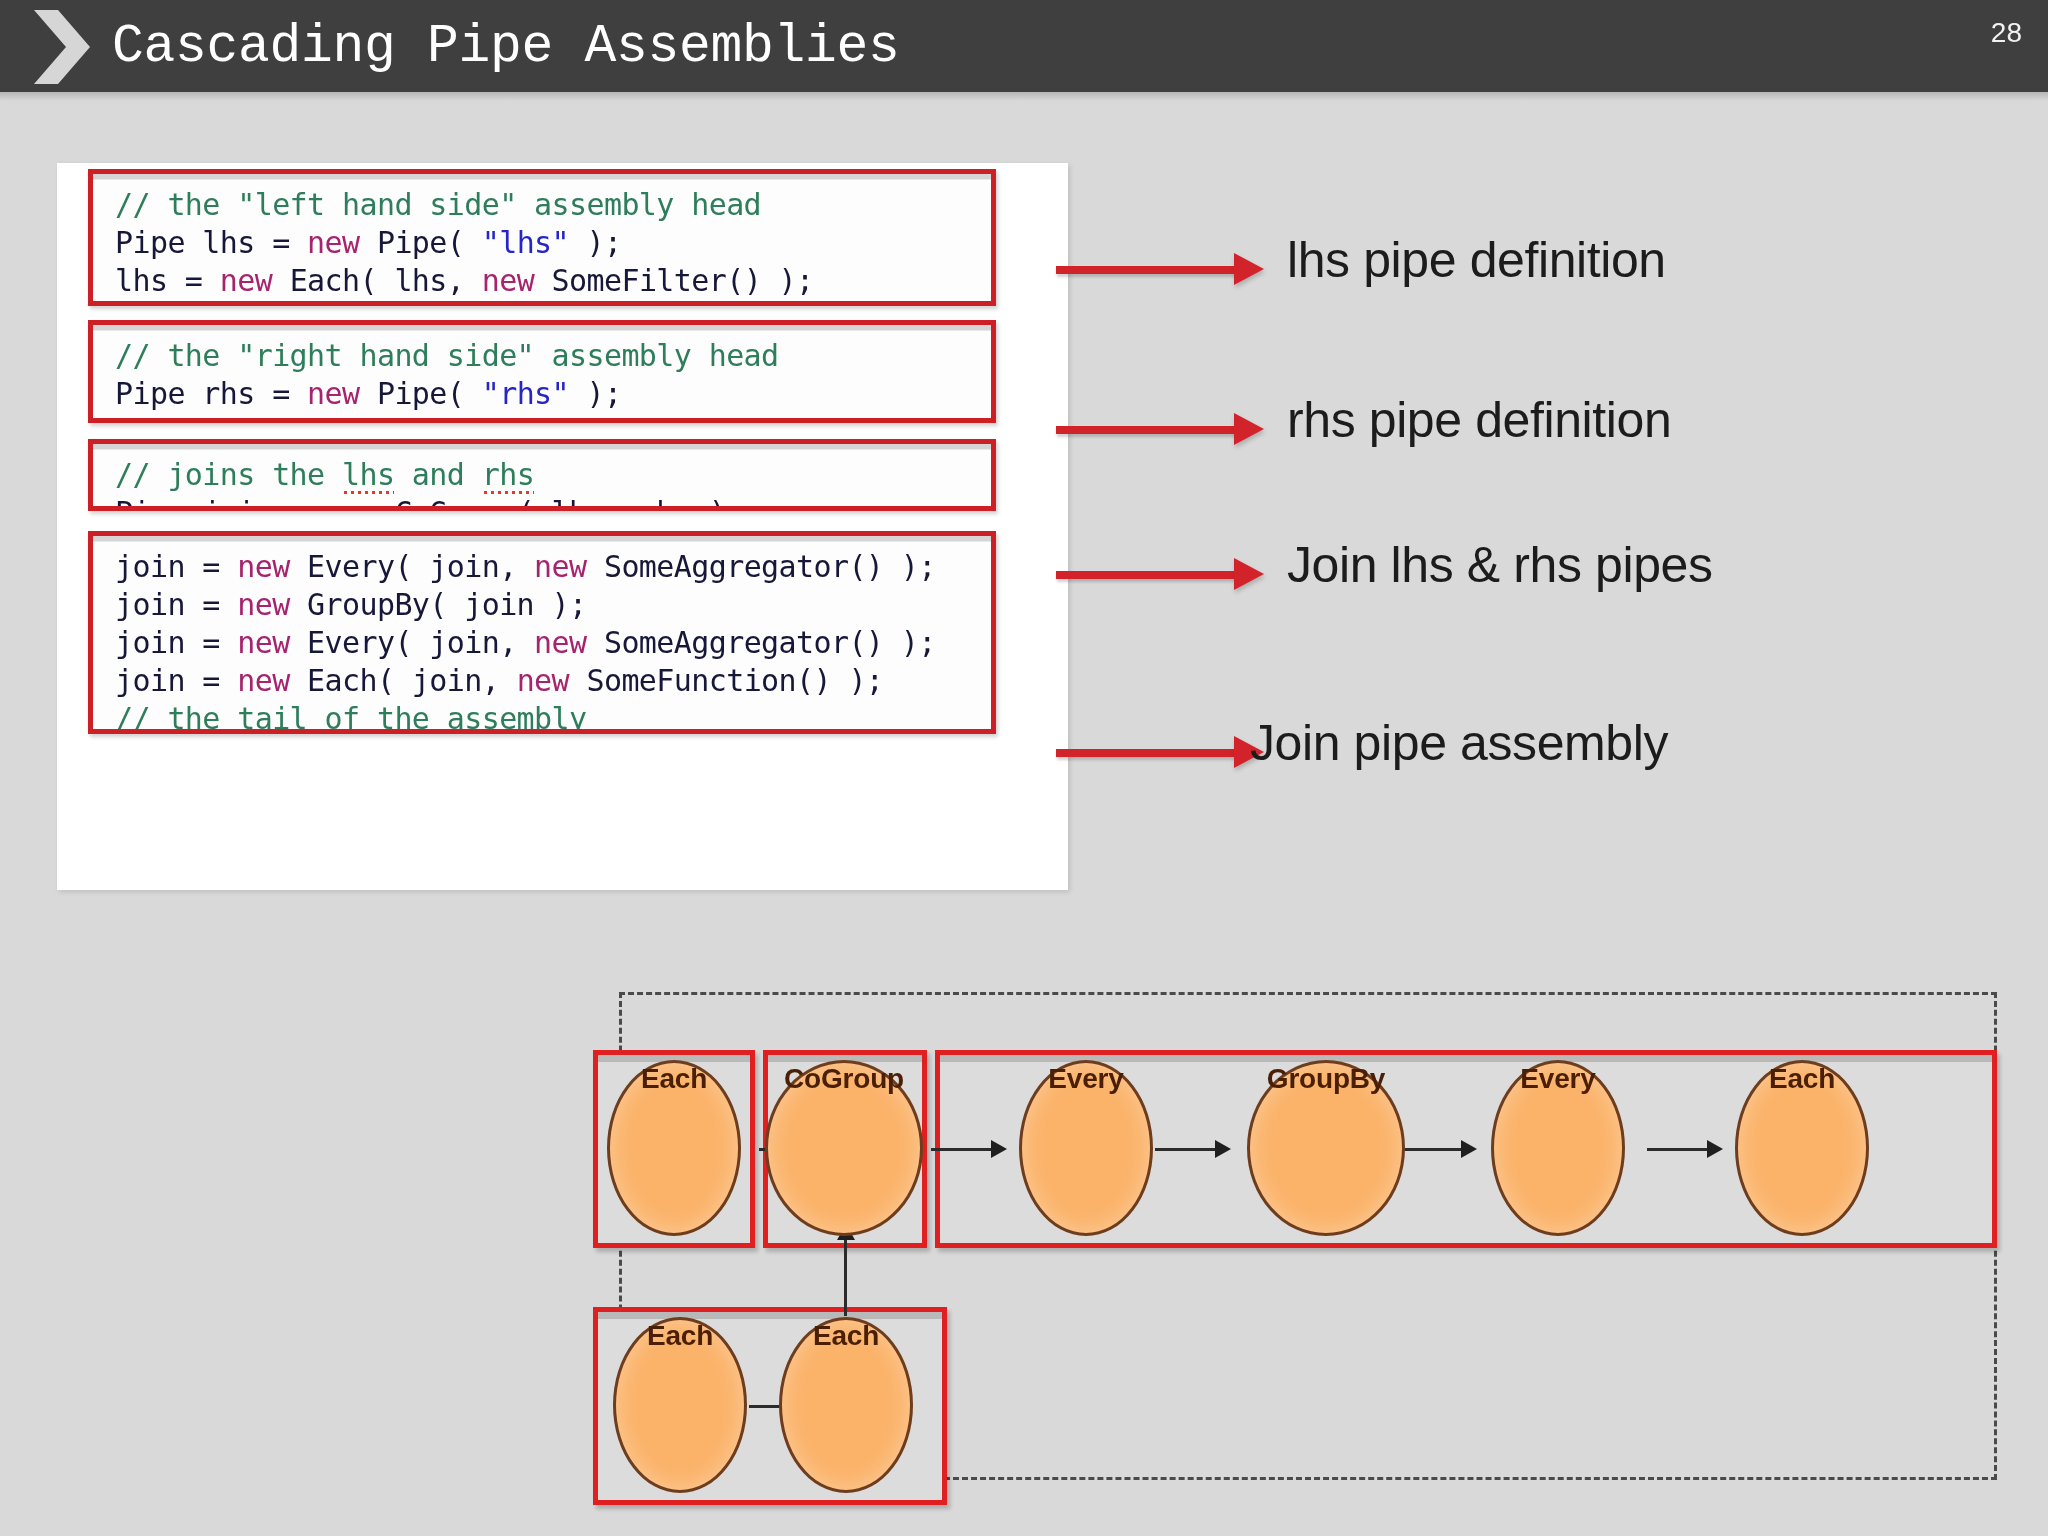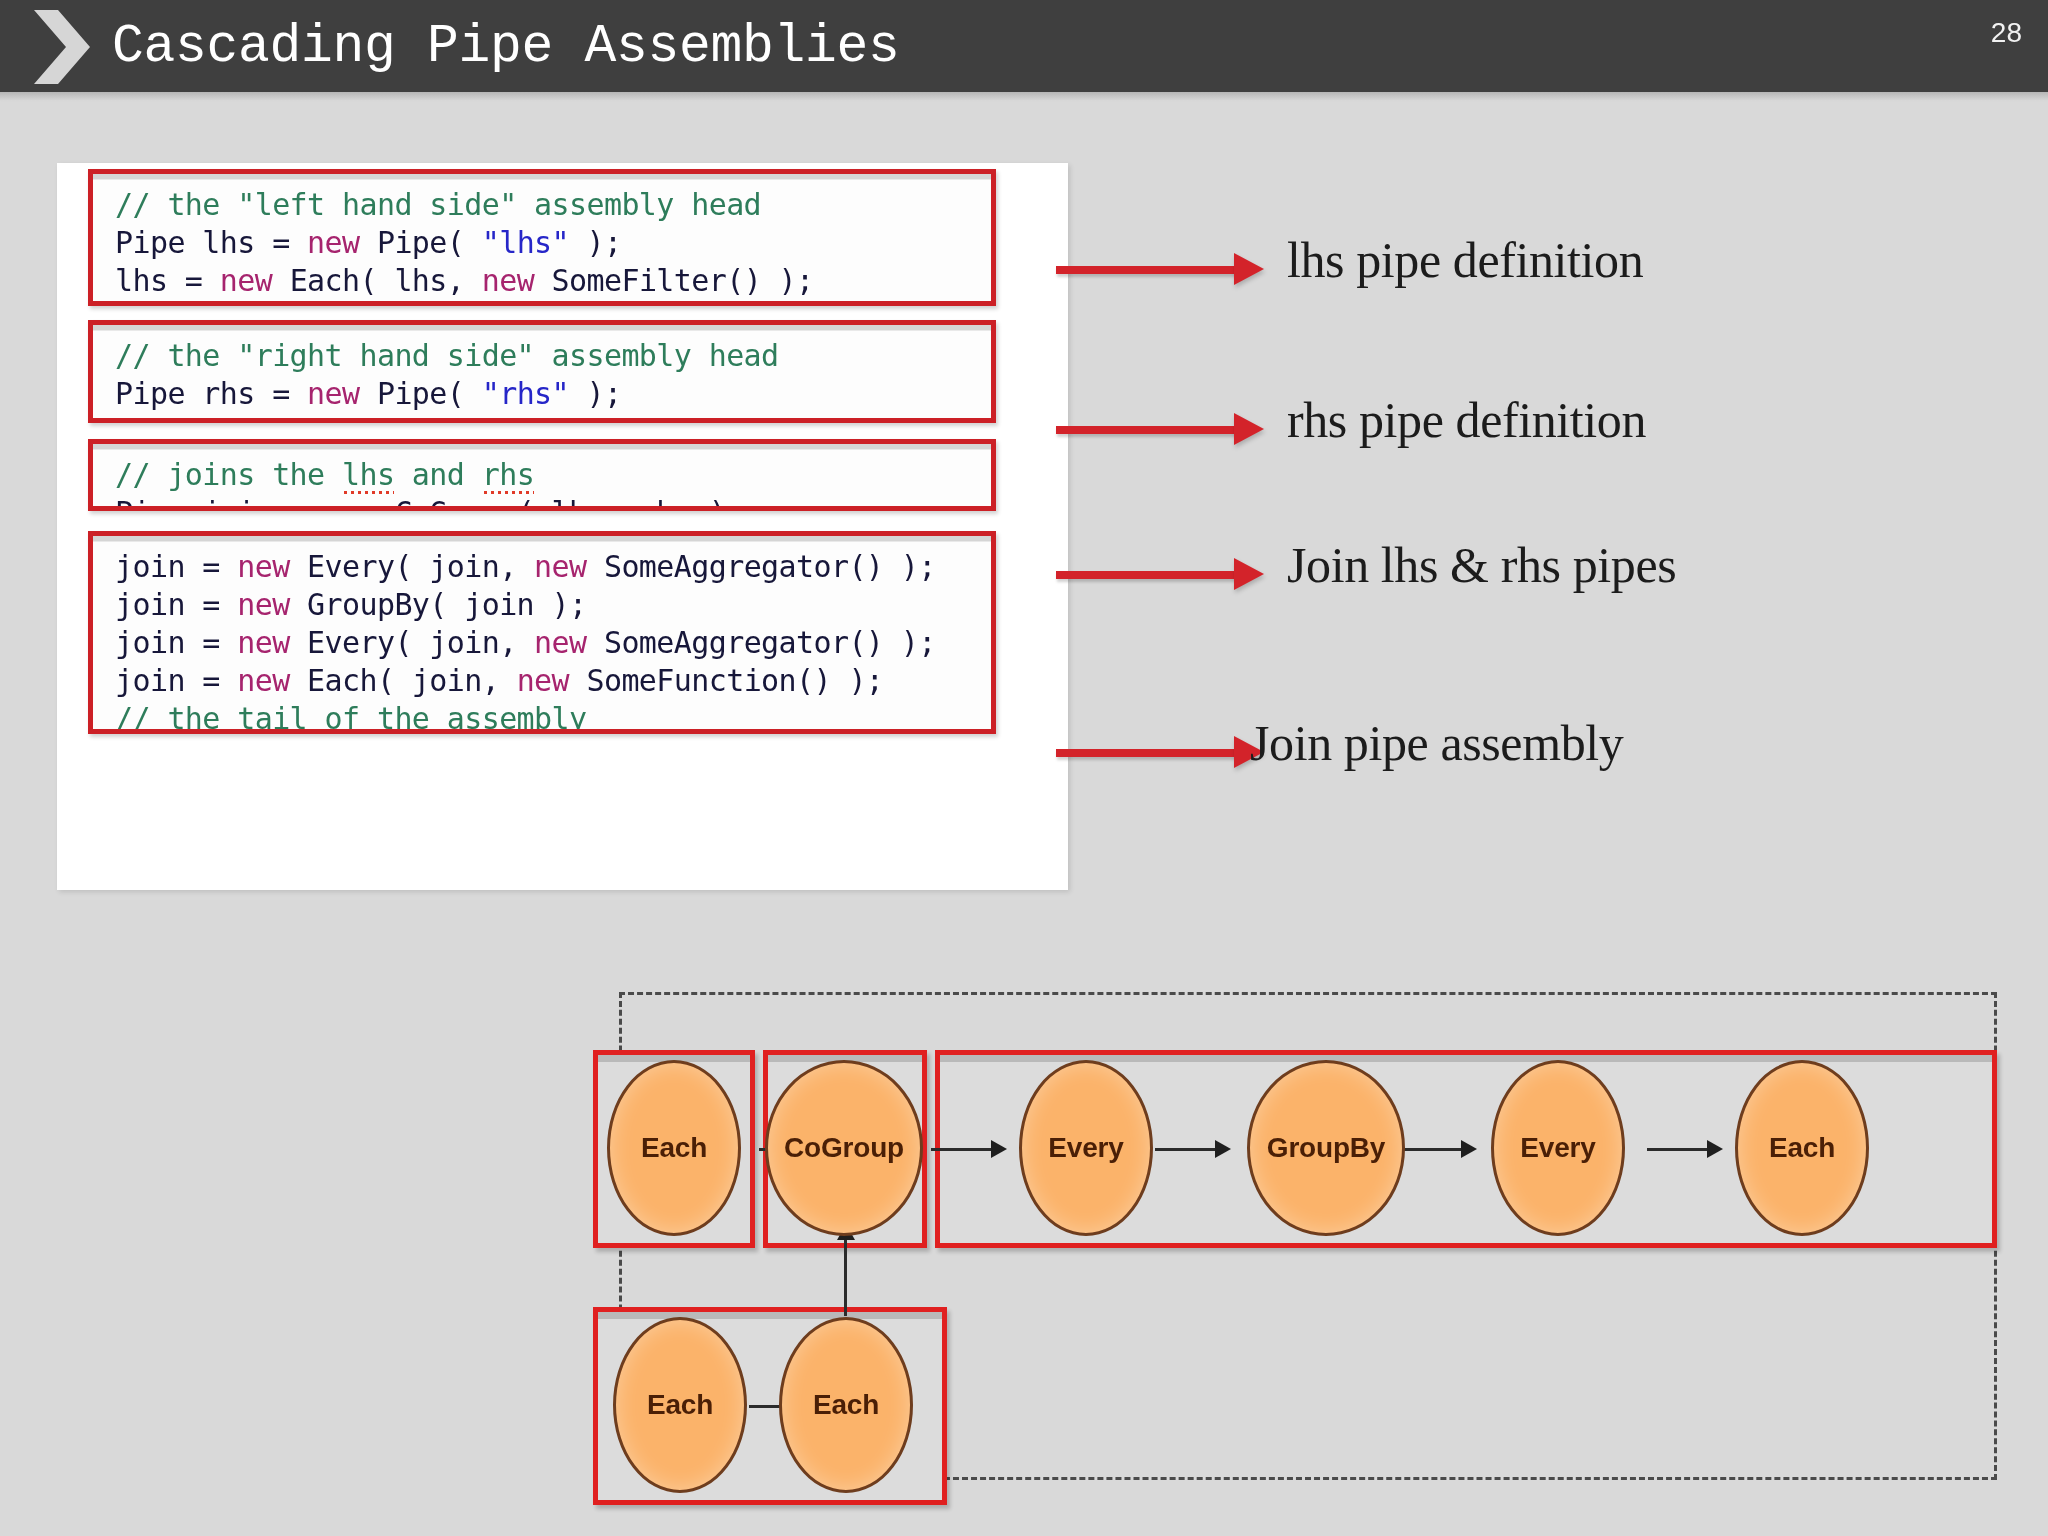--- a/index.html
+++ b/index.html
@@ -123,21 +123,21 @@
     top: -12px;
     width: 0; height: 0;
     border-top: 16px solid transparent;
     border-bottom: 16px solid transparent;
     border-left: 30px solid #d3232a;
     filter: drop-shadow(1px 3px 2px rgba(0,0,0,0.2));
   }
 
   .callout {
     position: absolute;
-    font-family: Liberation Serif, serif;
+    font-family: Liberation Sans, sans-serif;
     font-size: 50px;
     color: #1c1c1c;
     white-space: nowrap;
     letter-spacing: -0.4px;
     text-align: center;
   }
 
   
   #diagram {
     position: absolute;
@@ -170,21 +170,20 @@
   #grp-rhs      { left: 10px;  top: 345px; width: 354px; height: 198px; }
 
   .node {
     position: absolute;
     width: 134px; height: 176px;
     border-radius: 50%;
     background: #fbb36a;
     border: 3px solid #6e3d1e;
     box-sizing: border-box;
     display: flex;
-    align-items: center;
     justify-content: center;
     box-shadow: inset 0 0 22px rgba(255,255,255,0.35);
   }
   .node span {
     font-family: "Liberation Sans", sans-serif;
     font-weight: bold;
     font-size: 28px;
     color: #4a1f06;
     letter-spacing: -0.2px;
   }

